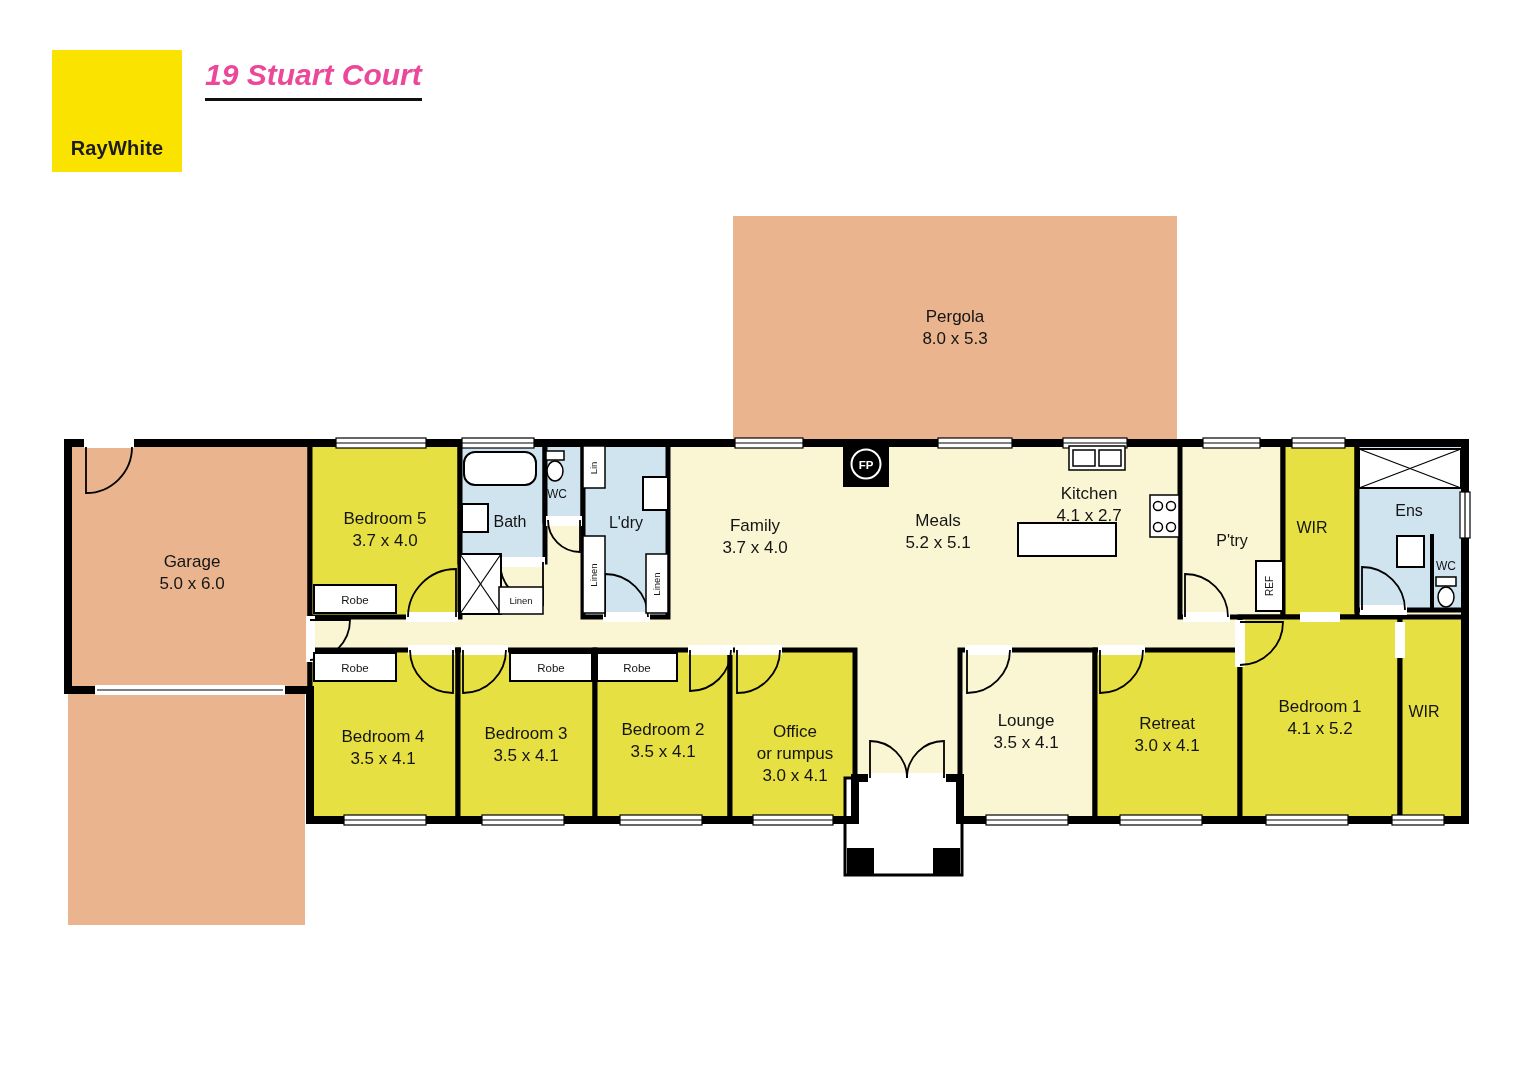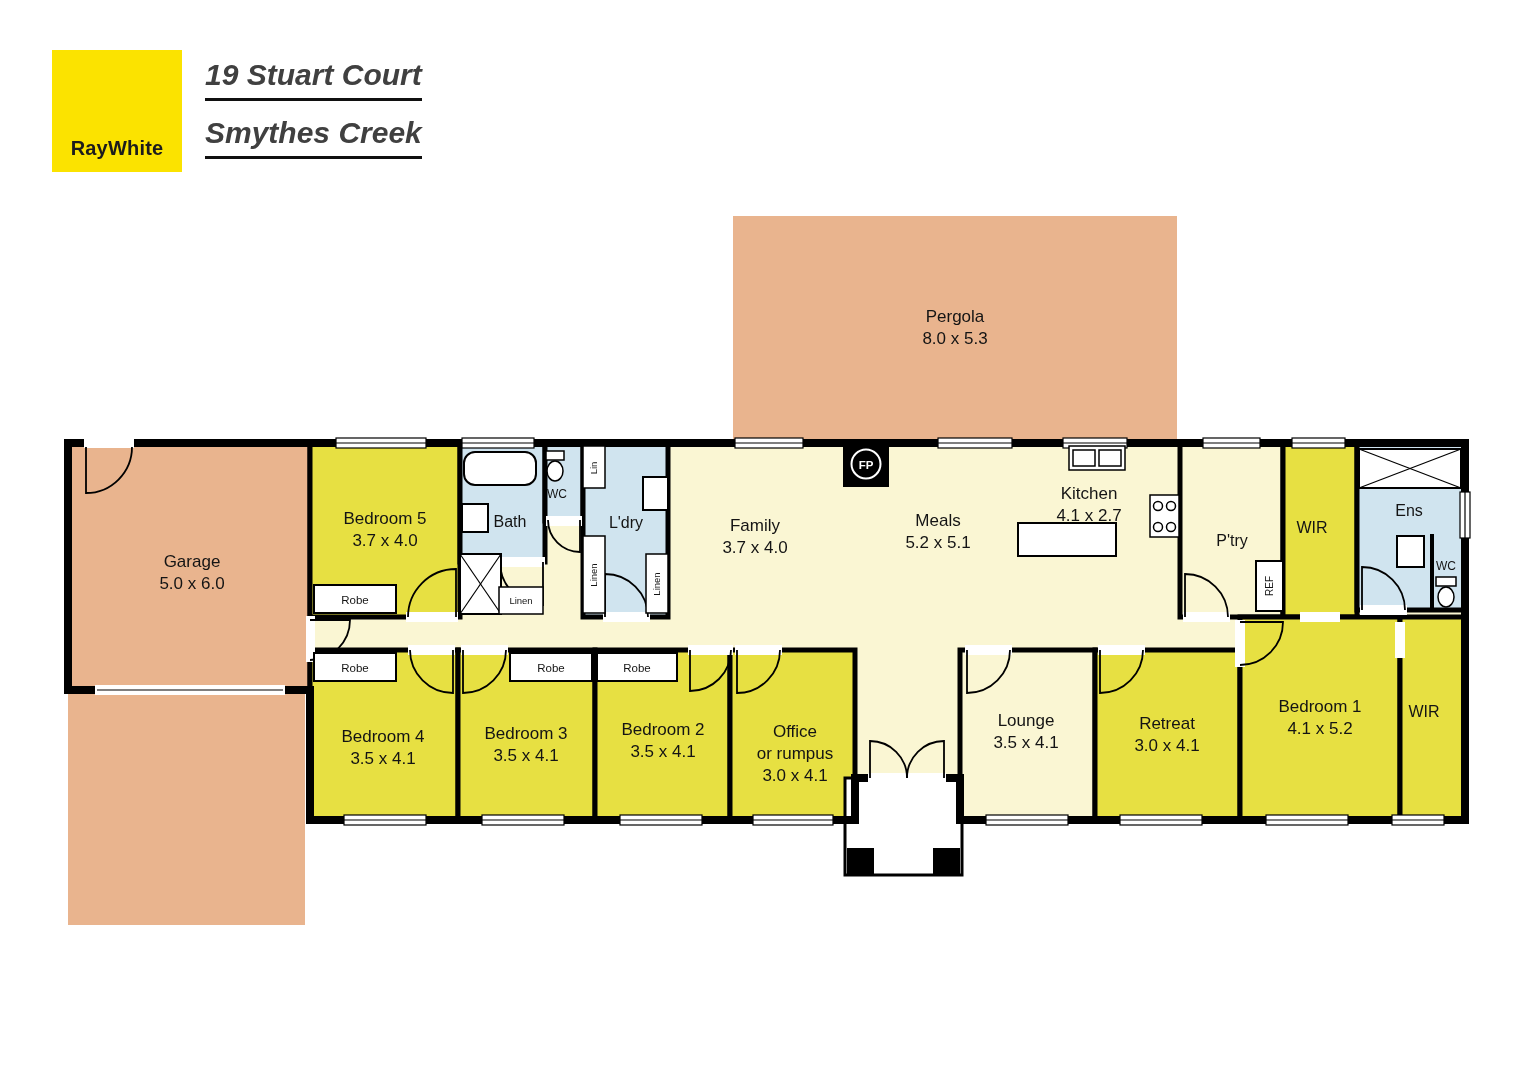--- a/index.html
+++ b/index.html
@@ -4,21 +4,21 @@
 <style>
   html,body{margin:0;padding:0;background:#fff;}
   .canvas{position:relative;width:1528px;height:1080px;background:#ffffff;overflow:hidden;
           font-family:"Liberation Sans",sans-serif;}
   .logo{position:absolute;left:52px;top:50px;width:130px;height:122px;
         display:flex;align-items:flex-end;justify-content:center;
         padding-bottom:12px;box-sizing:border-box;}
   .logo-text{font-weight:700;font-size:20px;color:#1c1c1c;letter-spacing:.2px;}
   .address{position:absolute;left:205px;top:58px;}
   .address .line{display:table;margin:0 0 15px 0;font-size:30px;font-style:italic;font-weight:700;
-        color:#404040;border-bottom:3px solid #101010;padding-bottom:7px;line-height:1.1;}
+        color:#ec4899;border-bottom:3px solid #101010;padding-bottom:7px;line-height:1.1;}
   .note{position:absolute;left:0;right:0;top:1016px;text-align:center;font-size:17.5px;color:#000;}
   svg.plan{position:absolute;left:0;top:0;}
   svg text{font-family:"Liberation Sans",sans-serif;}
   .lbl{fill:#141414;}
   .s17{font-size:17px;}
   .s16{font-size:16px;}
   .s12{font-size:12px;}
   .s11{font-size:11.5px;}
   .s10{font-size:10px;}
   .s9{font-size:9.5px;}
@@ -34,21 +34,20 @@
 </head>
 <body>
 
 <div class="canvas">
 
   <div class="logo" style="background: rgb(251, 227, 0);">
     <span class="logo-text">RayWhite</span>
   </div>
   <div class="address">
     <div class="line">19 Stuart Court</div>
-    <div class="line">Smythes Creek</div>
   </div>
 
   <svg class="plan" width="1528" height="1080" viewBox="0 0 1528 1080">
 
     <rect x="733" y="216" width="444" height="236" fill="#E9B48E"></rect>
     <text class="lbl s17" x="955" y="322" text-anchor="middle">Pergola</text>
     <text class="lbl s17" x="955" y="344" text-anchor="middle">8.0 x 5.3</text>
     <rect x="68" y="688" width="237" height="237" fill="#E9B48E"></rect>
 
     <rect x="310" y="443" width="1155" height="377" fill="#FAF6D3"></rect>

